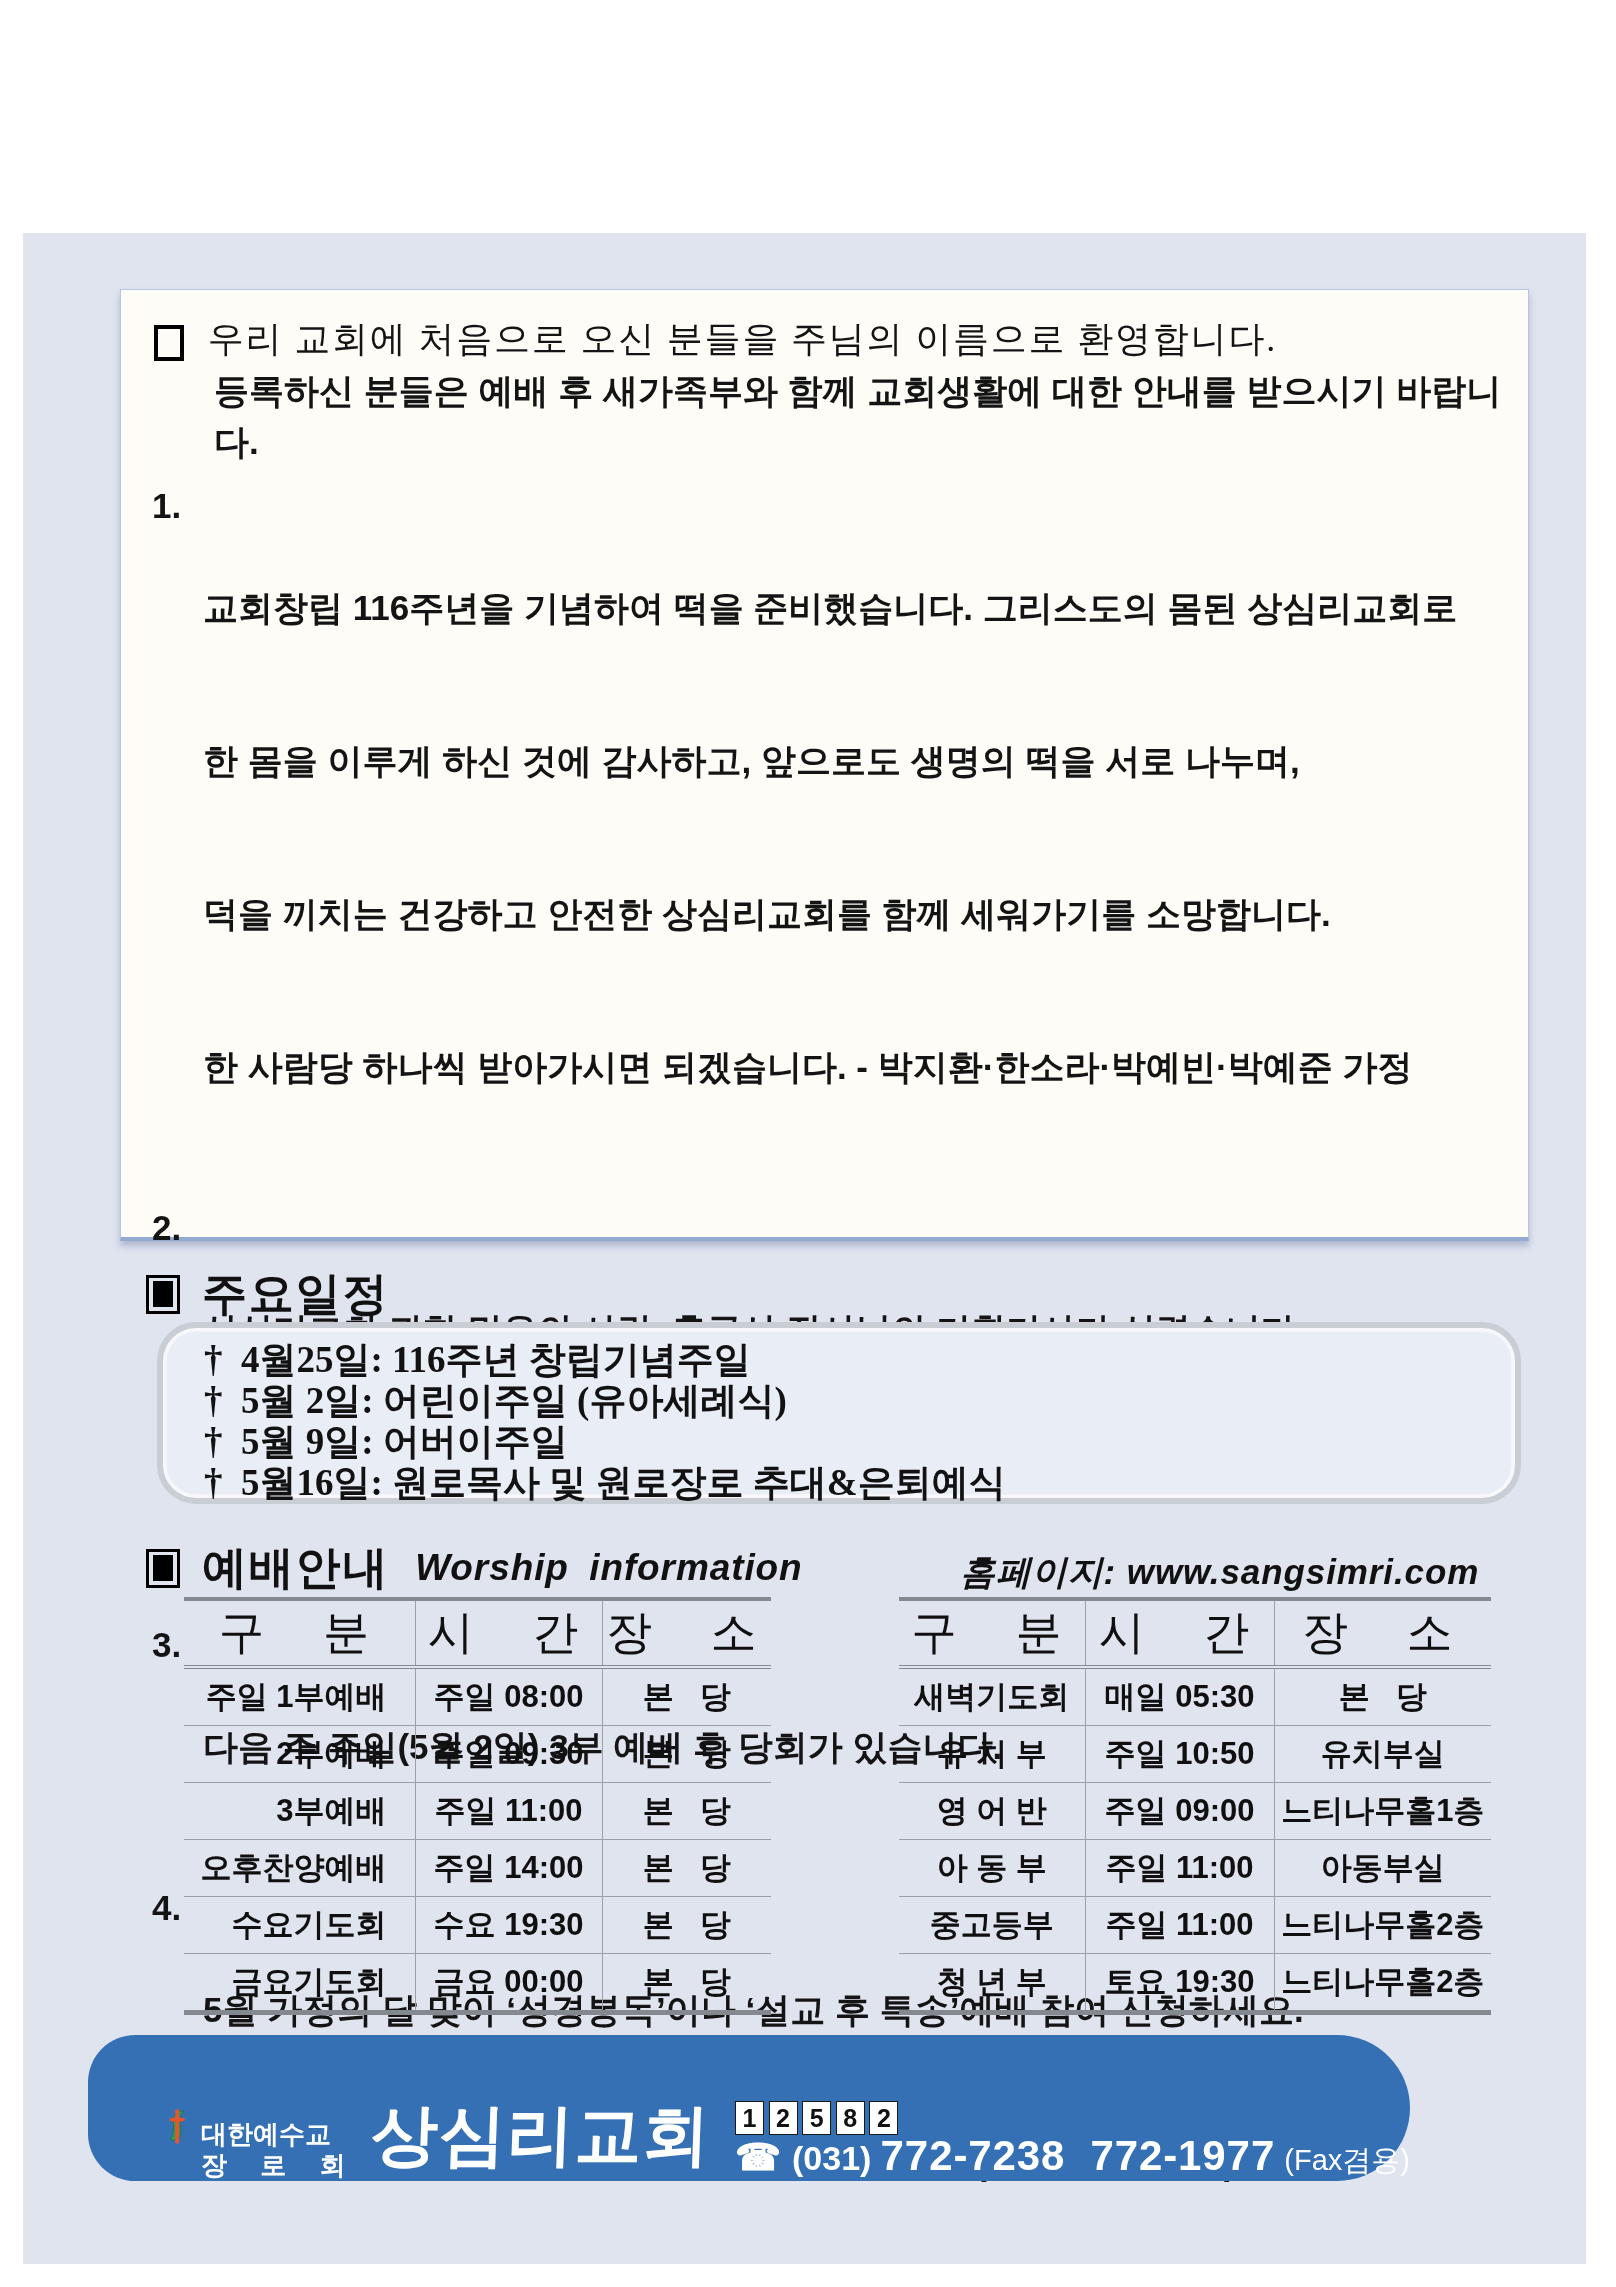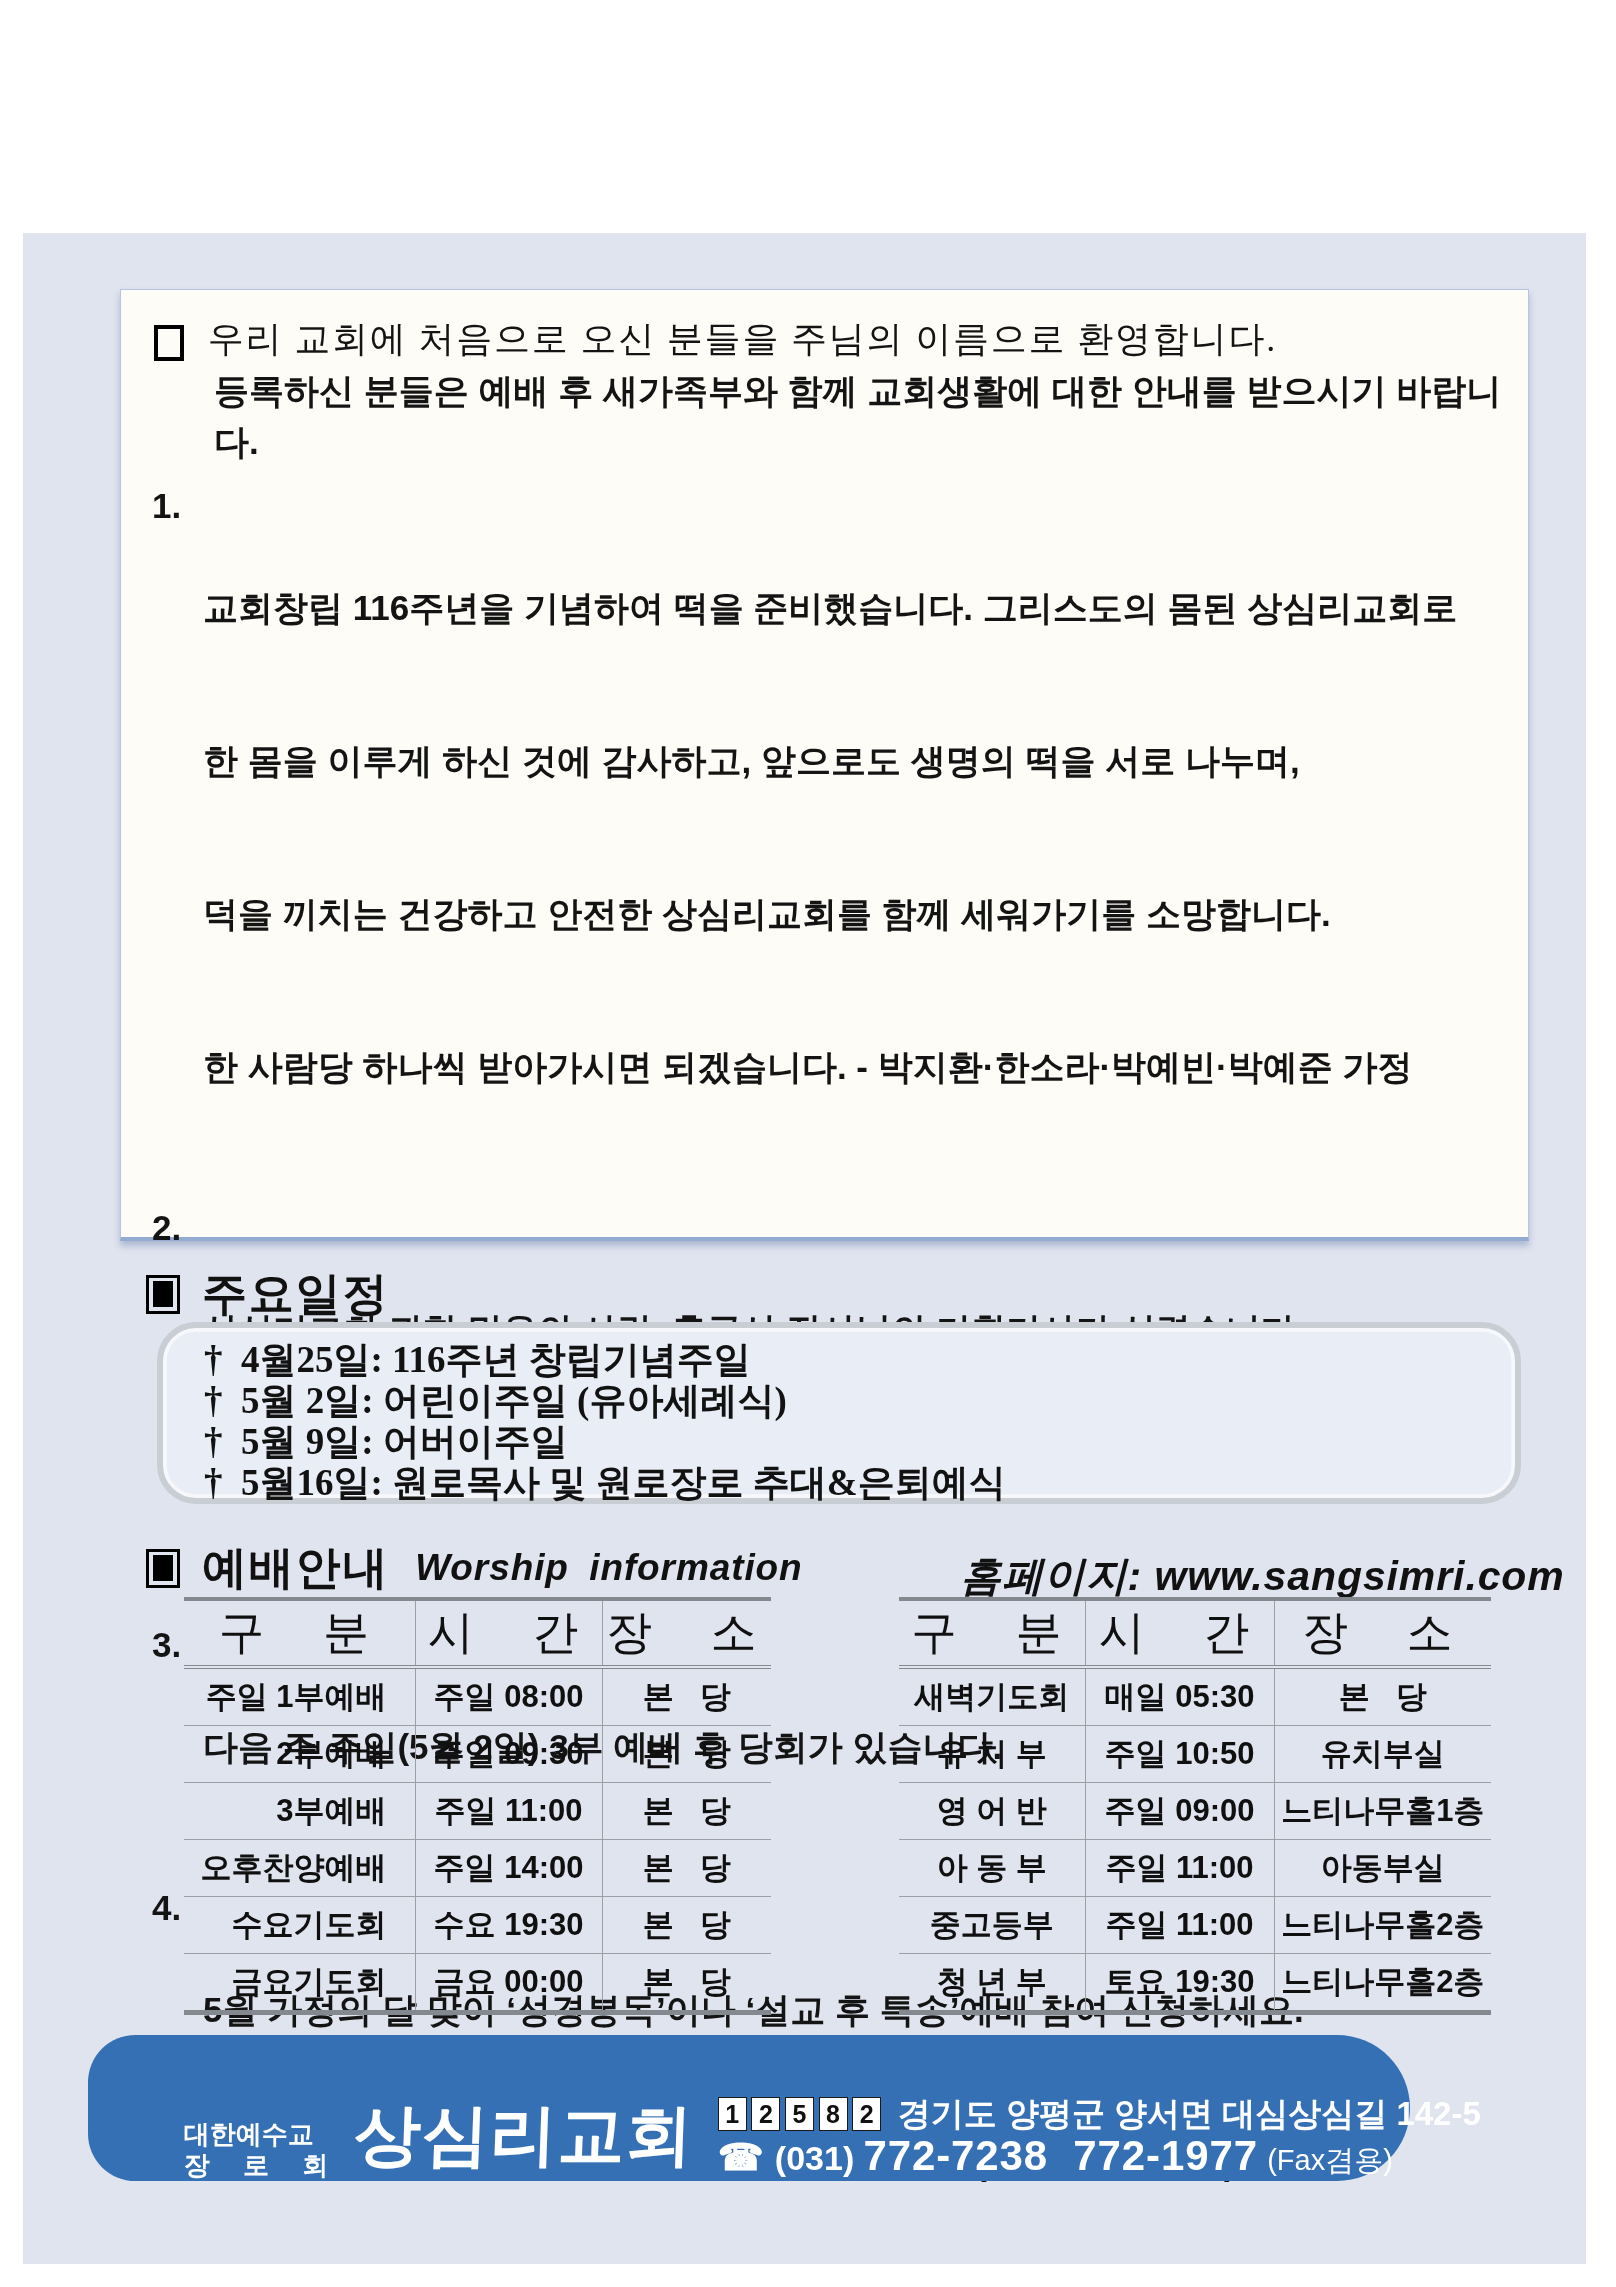--- a/index.html
+++ b/index.html
@@ -40,21 +40,21 @@
   .sec-en{font-size:37px;font-style:italic;font-weight:600;margin-left:26px;letter-spacing:0.9px;word-spacing:9.2px;}
 
   
   .schedule-box{position:absolute;left:157px;top:1322px;width:1364px;height:182px;box-sizing:border-box;
     background:#e9edf6;border:6.5px solid #c9cdd4;border-radius:39px;box-shadow:inset 0 0 0 3.7px #f7f8fb;
     padding:11px 17px 0 41px;}
   .sched-line{font-family:"Liberation Serif",serif;font-size:37px;font-weight:700;line-height:41px;color:#121212;white-space:pre-wrap;}
   .dagger{display:inline-block;width:37px;font-weight:700;}
 
   
-  .homepage{position:absolute;left:960px;top:1549px;font-size:41px;font-style:italic;font-weight:600;color:#111;letter-spacing:0.9px;}
+  .homepage{position:absolute;left:960px;top:1549px;font-size:35px;font-style:italic;font-weight:600;color:#111;letter-spacing:0.9px;}
 
   
   .tbl-wrap{position:absolute;top:1597px;}
   .tbl-left{left:184px;width:587px;}
   .tbl-right{left:899px;width:592px;}
   table.wtab{border-collapse:collapse;width:100%;table-layout:fixed;
     border-top:4.6px solid #83898f;border-bottom:5.5px solid #83898f;color:#101010;}
   table.wtab th{height:55px;font-size:46px;font-weight:400;letter-spacing:11px;white-space:pre;border-bottom:4.6px double #83898f;}
   table.wtab td{height:54px;font-size:31px;font-weight:600;text-align:center;white-space:pre;letter-spacing:0px;}
   table.wtab tr + tr td{border-top:1.4px solid #9aa0a6;}
@@ -257,21 +257,20 @@
     <div class="church-name">상심리교회</div>
     <div class="contact">
       <div class="addr-line">
         <span class="pboxes">
           <span class="pbox">1</span>
           <span class="pbox">2</span>
           <span class="pbox">5</span>
           <span class="pbox">8</span>
           <span class="pbox">2</span>
         </span>
-        <span>경기도 양평군 양서면 대심상심길 142-5</span>
       </div>
       <div class="tel-line">
         <span class="tel-icon">☎</span>
         <span class="tel-area">(031)</span>
         <span class="tel-nums">772-7238  772-1977</span>
         <span class="fax-note">(Fax겸용)</span>
       </div>
     </div>
   </div>
 

